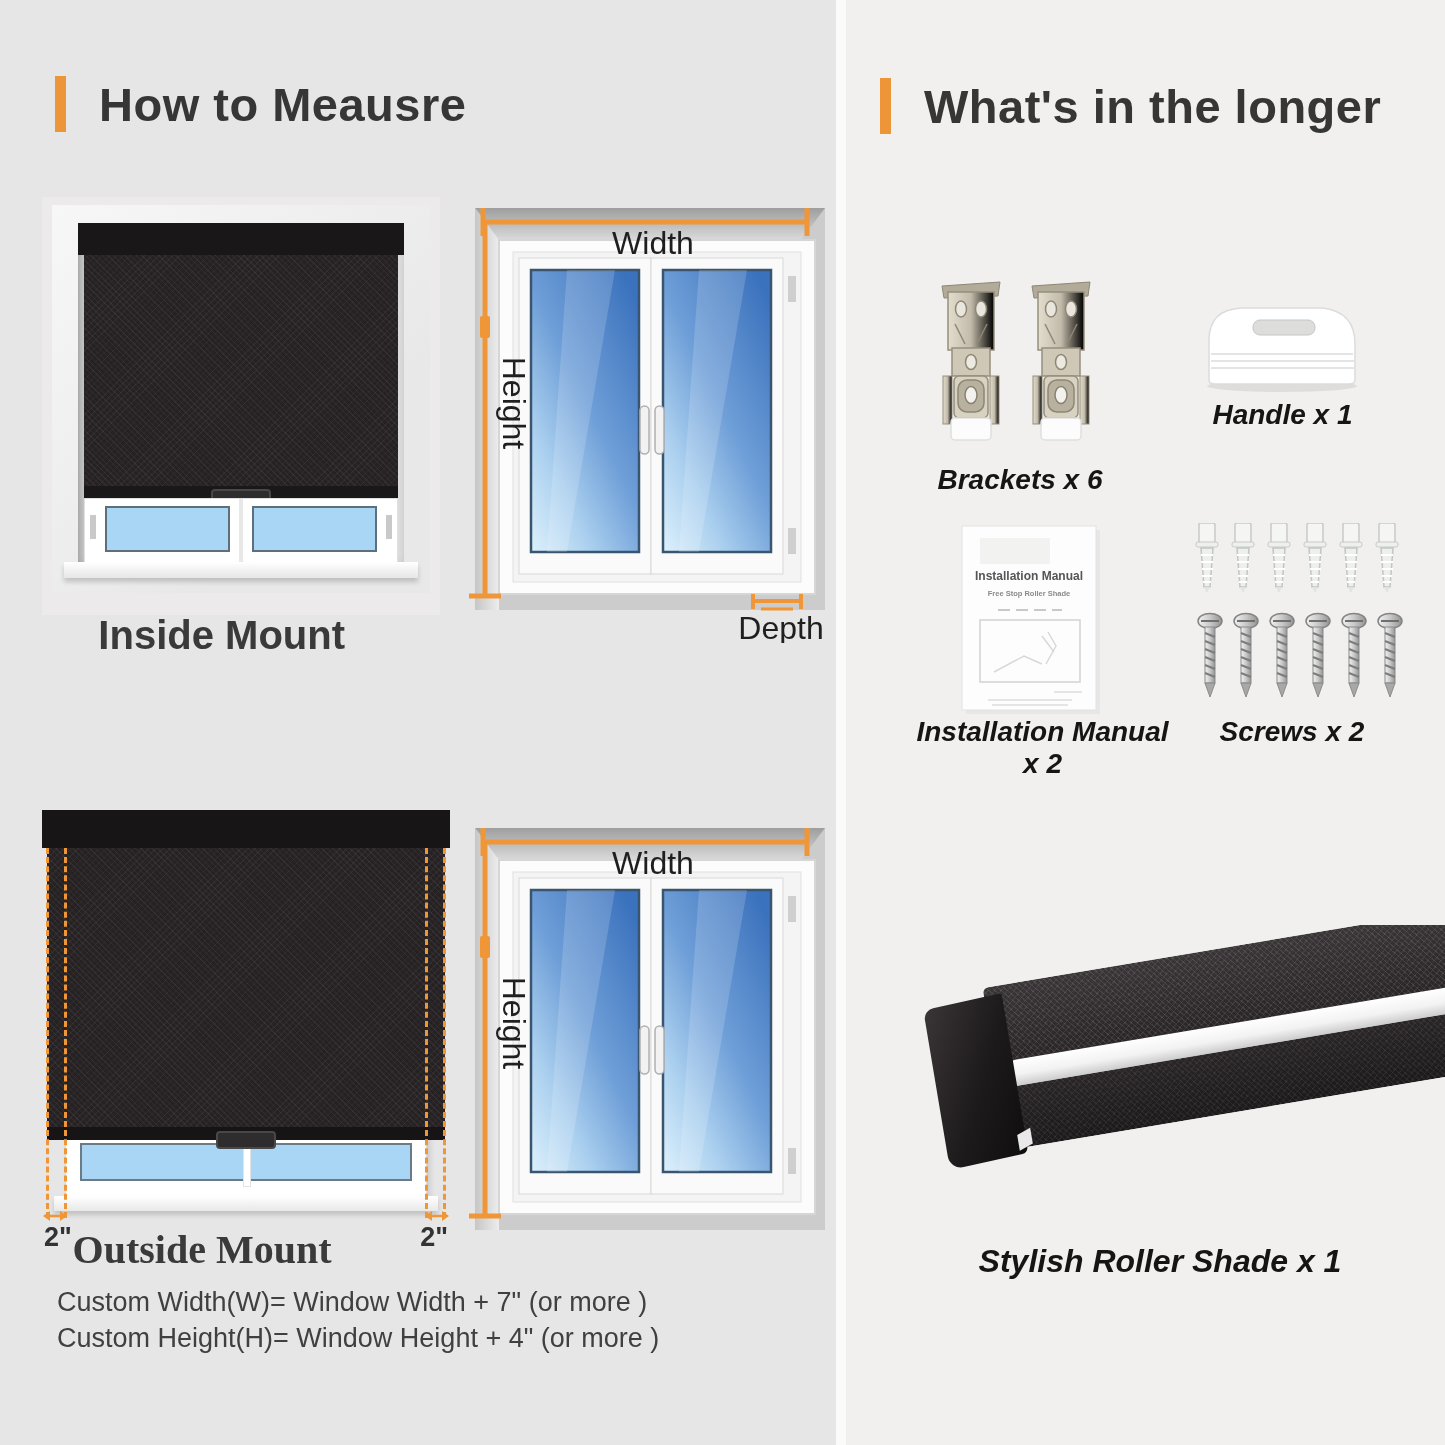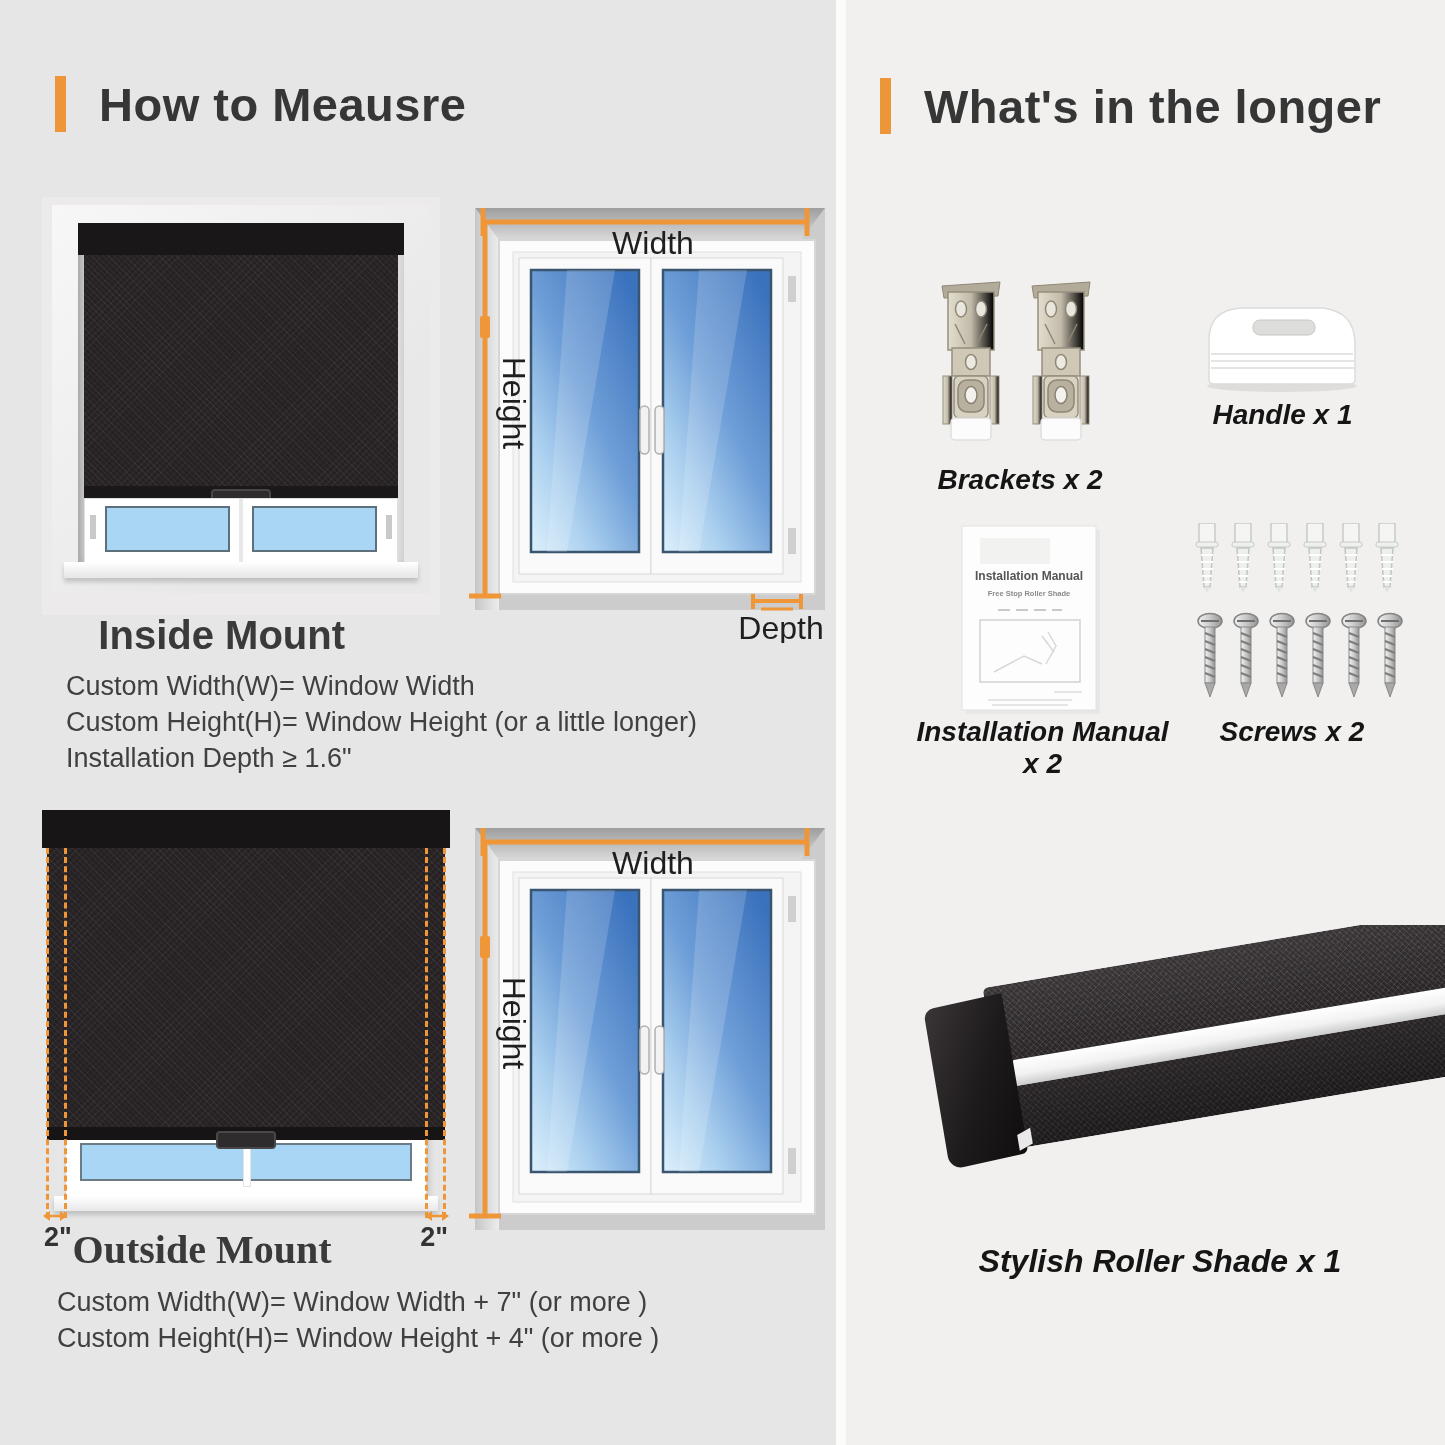--- a/index.html
+++ b/index.html
@@ -241,25 +241,20 @@
     <g stroke="#EE9638" stroke-width="4">
       <line x1="298" y1="403" x2="346" y2="403"></line>
         <line x1="298" y1="396" x2="298" y2="411"></line>
       <line x1="346" y1="396" x2="346" y2="411"></line>
         <line x1="306" y1="411" x2="338" y2="411" stroke-width="3"></line>
     </g>
     <text x="326" y="441" text-anchor="middle" font-size="32" fill="#1f1f1f">Depth</text>
   </svg>
 
   <div class="abs section-title inside-title">Inside Mount</div>
-  <div class="abs body-lines inside-lines">
-    <div>Custom Width(W)= Window Width</div>
-    <div>Custom Height(H)= Window Height (or a little longer)</div>
-    <div>Installation Depth ≥ 1.6"</div>
-  </div>
 
   <div class="abs om-photo">
     <div class="om-window">
       <div class="om-pane-strip"></div>
       <div class="om-mullion"></div>
     </div>
     <div class="om-cassette"></div>
     <div class="om-shade shade-texture">
       <div class="om-shade-bar"></div>
       <div class="shade-handle"></div>
@@ -316,21 +311,21 @@
   <div class="abs section-title outside-title">Outside Mount</div>
   <div class="abs body-lines outside-lines">
     <div>Custom Width(W)= Window Width + 7" (or more )</div>
     <div>Custom Height(H)= Window Height + 4" (or more )</div>
   </div>
 
   <svg class="abs brackets-img" viewBox="0 0 160 162">
     <use href="#bracketShape" x="2" y="2"></use>
     <use href="#bracketShape" x="92" y="2"></use>
   </svg>
-  <div class="abs pkg-label brackets-label">Brackets x 2</div>
+  <div class="abs pkg-label brackets-label">Brackets x 6</div>
 
   <svg class="abs handle-img" viewBox="0 0 175 100">
     <ellipse cx="87" cy="90" rx="75" ry="6" fill="rgba(0,0,0,0.08)"></ellipse>
     <path d="M14,84 L14,44 Q14,14 46,12 L128,12 Q160,16 160,48 L160,84 Q160,88 154,88 L20,88 Q14,88 14,84 Z" fill="#ffffff" stroke="#dcdcdc" stroke-width="1.5"></path>
     <rect x="58" y="24" width="62" height="15" rx="7" fill="#dddddb" stroke="#c6c6c4" stroke-width="1"></rect>
     <path d="M16,58 h142 M16,65 h144 M16,72 h144" stroke="#e4e4e4" stroke-width="2" fill="none"></path>
   </svg>
   <div class="abs pkg-label handle-label">Handle x 1</div>
 
   <svg class="abs manual-img" viewBox="0 0 148 198">

